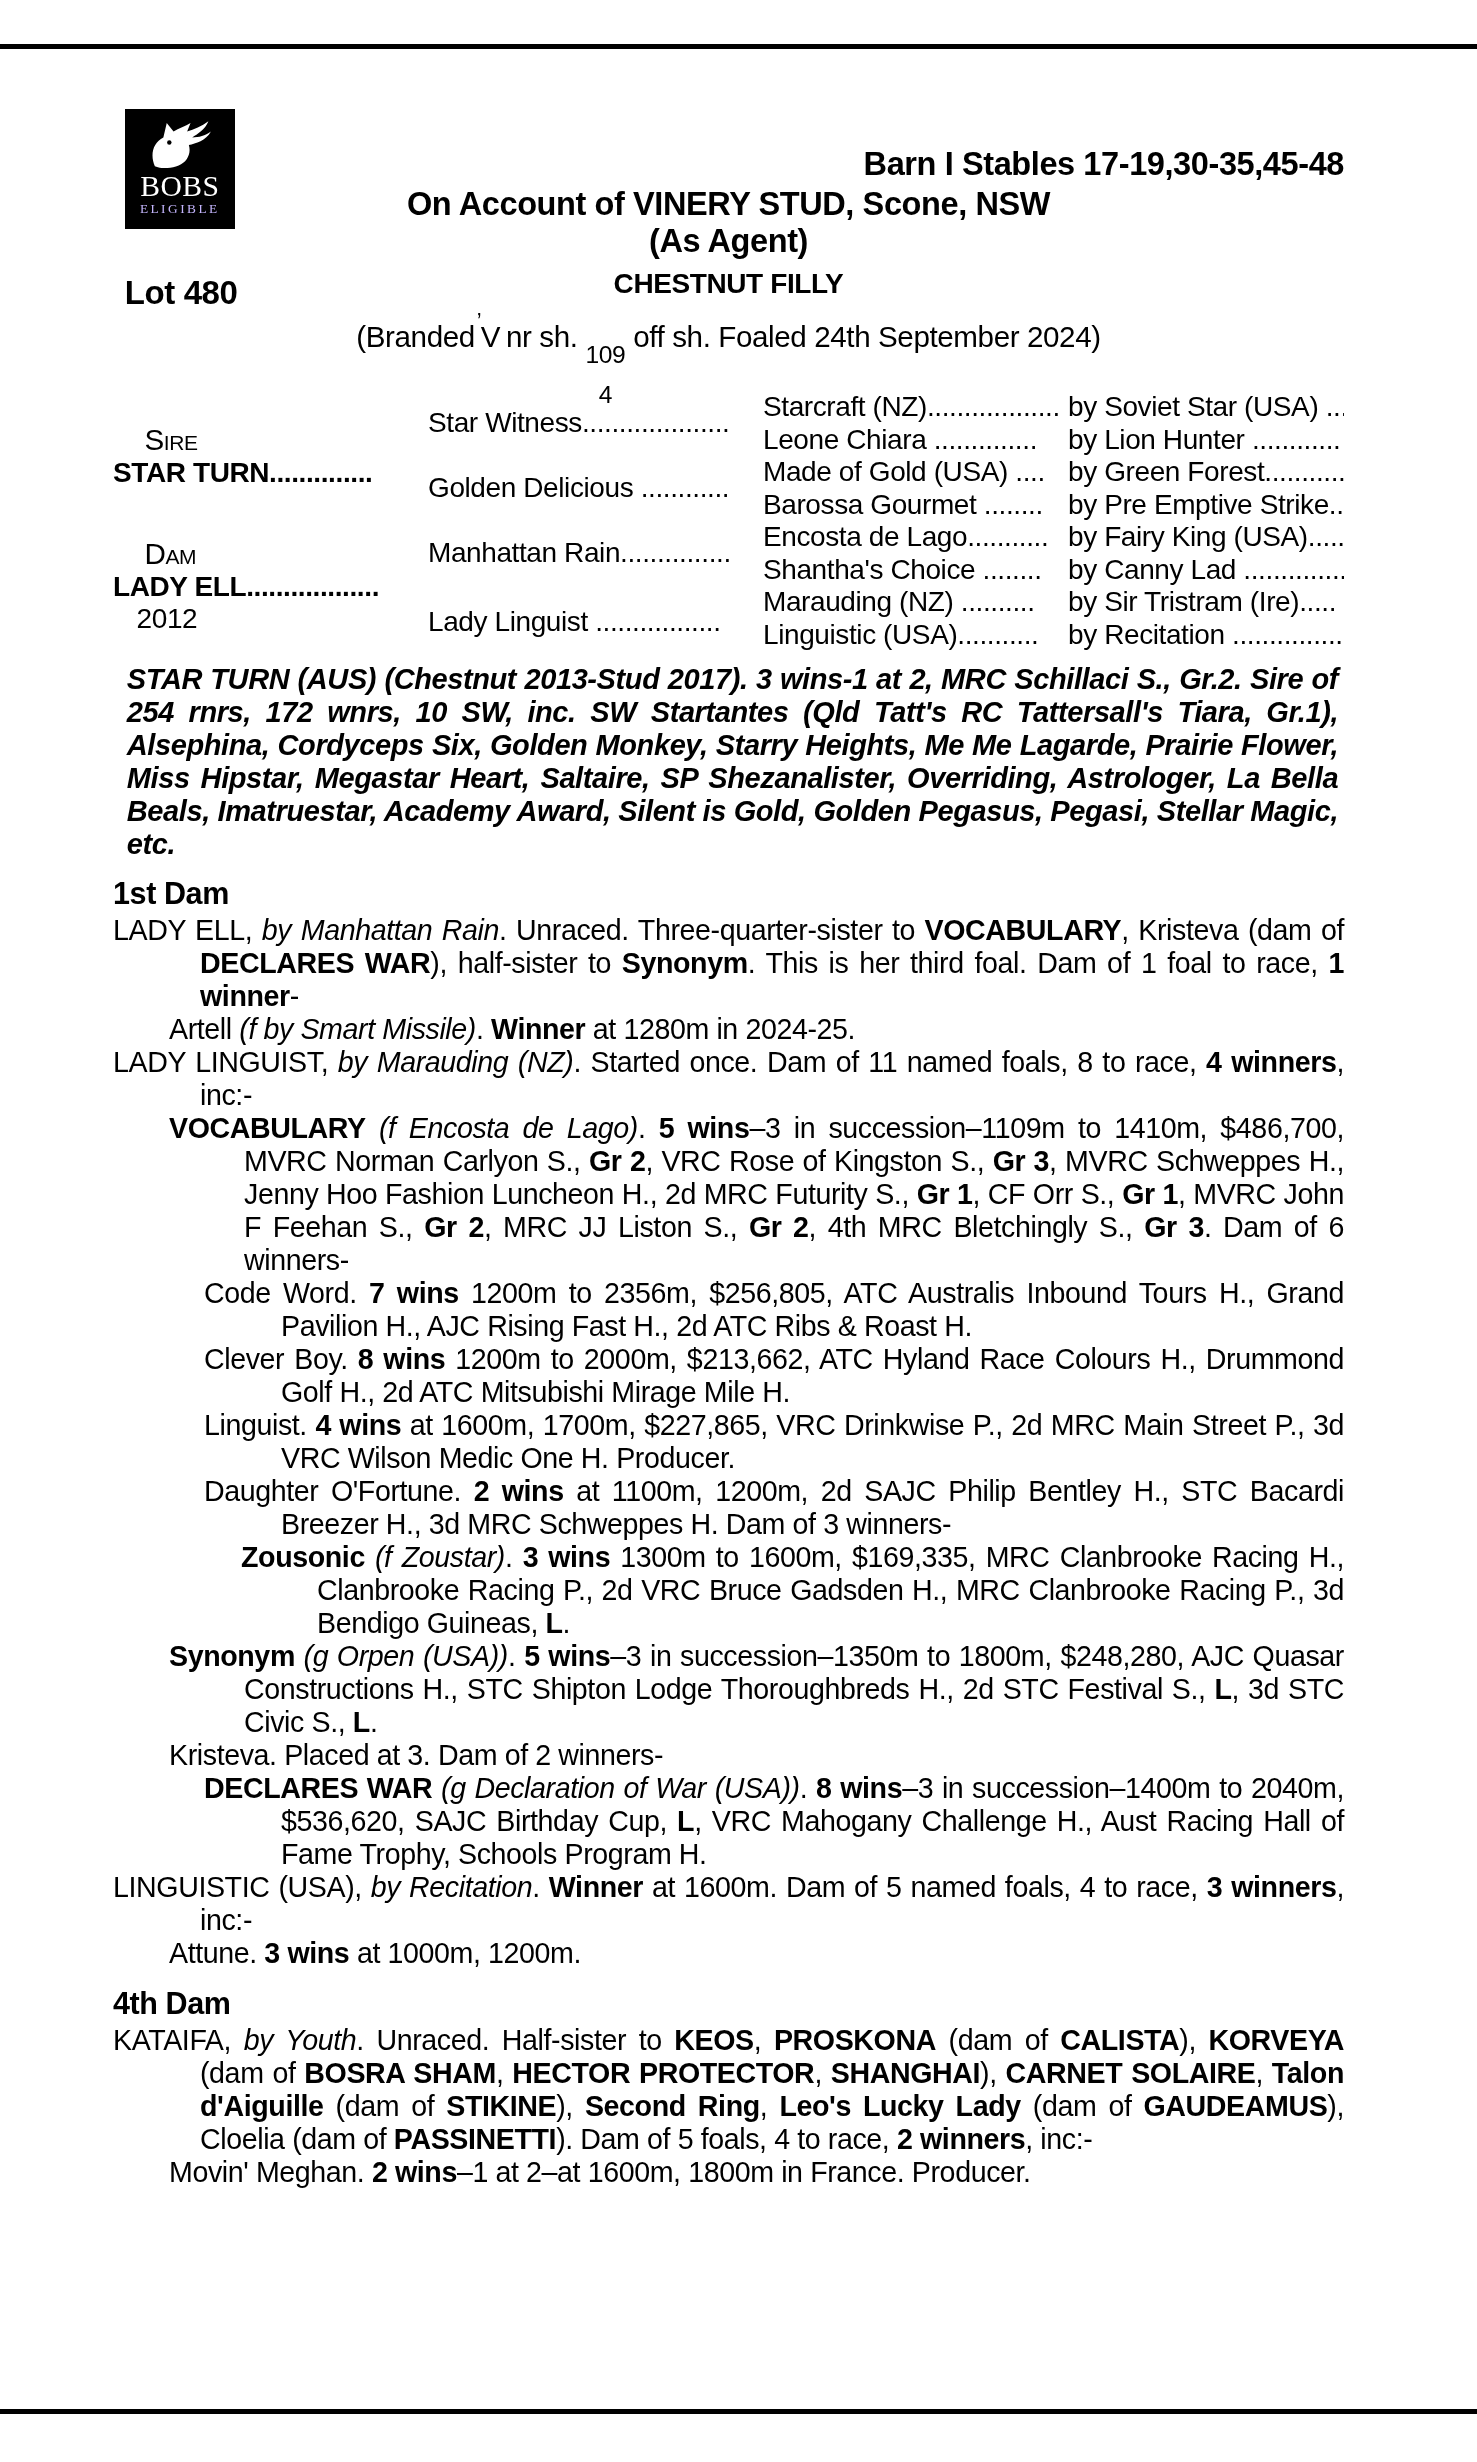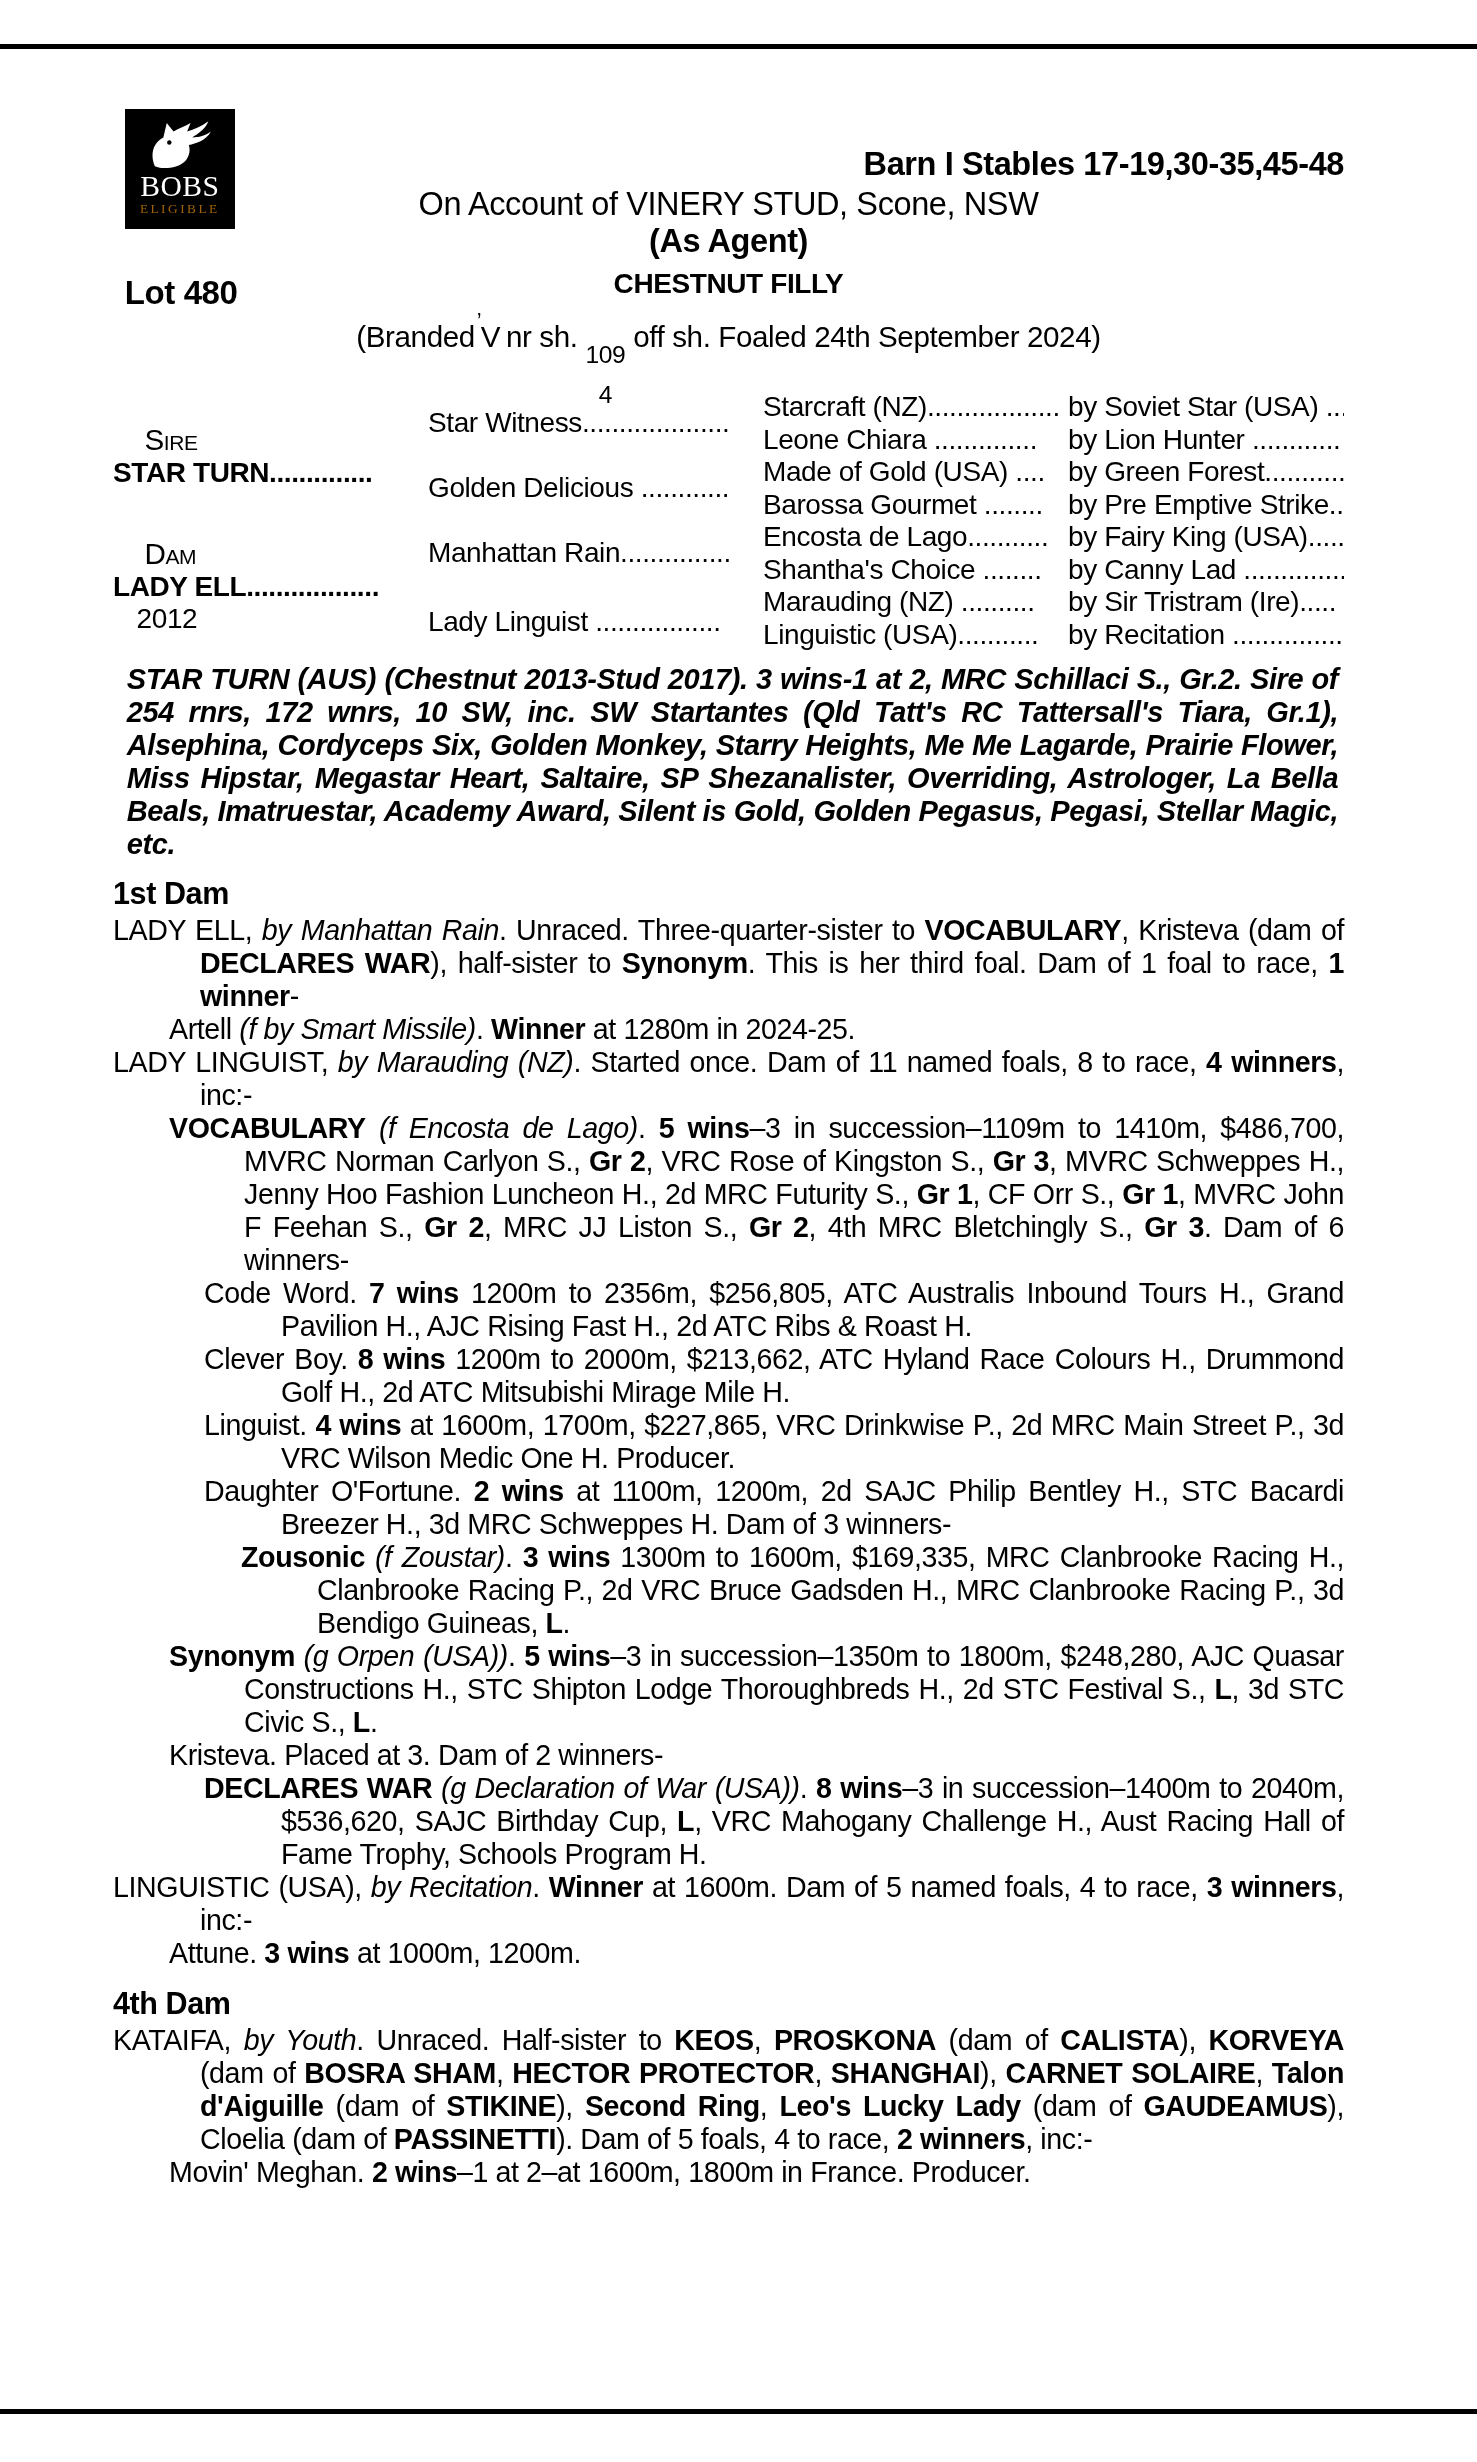--- a/index.html
+++ b/index.html
@@ -9,23 +9,23 @@
   .rule{position:absolute;left:0;width:1478px;height:4.9px;background:#000;}
   .rule-top{top:44px;}
   .rule-bottom{top:2409px;}
   .content{position:absolute;left:113px;top:99px;width:1231px;}
 
   
   .header{position:relative;height:278px;}
   .logo{position:absolute;left:11.8px;top:9.9px;width:110px;height:120px;background:#000;
         display:flex;flex-direction:column;align-items:center;justify-content:flex-start;padding-top:7.9px;box-sizing:border-box;}
   .logo-word{font-family:"Liberation Serif","DejaVu Serif",serif;color:#fff;font-size:29.6px;line-height:29.6px;letter-spacing:0.5px;}
-  .logo-sub{font-family:"Liberation Serif","DejaVu Serif",serif;color:#a16207;font-size:13.3px;line-height:15.8px;letter-spacing:2.5px;}
+  .logo-sub{font-family:"Liberation Serif","DejaVu Serif",serif;color:#c4b5fd;font-size:13.3px;line-height:15.8px;letter-spacing:2.5px;}
   .barn{position:absolute;right:0;top:47px;font-weight:bold;font-size:32.5px;white-space:nowrap;}
-  .account{position:absolute;left:0;right:0;top:87px;text-align:center;font-weight:normal;font-size:32.5px;}
+  .account{position:absolute;left:0;right:0;top:87px;text-align:center;font-weight:bold;font-size:32.5px;}
   .agent{position:absolute;left:0;right:0;top:124px;text-align:center;font-weight:bold;font-size:32.5px;}
   .lot{position:absolute;left:11.8px;top:175px;font-weight:bold;font-size:33px;}
   .title{position:absolute;left:0;right:0;top:169px;text-align:center;font-weight:bold;font-size:28px;}
   .branded{position:absolute;left:0;right:0;top:221px;text-align:center;font-size:29.6px;white-space:nowrap;}
   .frac{display:inline-flex;flex-direction:column;text-align:center;font-size:24.6px;line-height:24.6px;vertical-align:-15.8px;margin:0 7.9px;gap:16px;}
   .brand-v{display:inline-block;margin:0 5.9px;position:relative;}
   .brand-v:before{content:"\2019";position:absolute;left:-3.9px;top:-11.8px;font-size:21.7px;}
 
   
   .ped{display:grid;grid-template-columns:315px 335px 305px 1fr;grid-auto-rows:32.5px;

